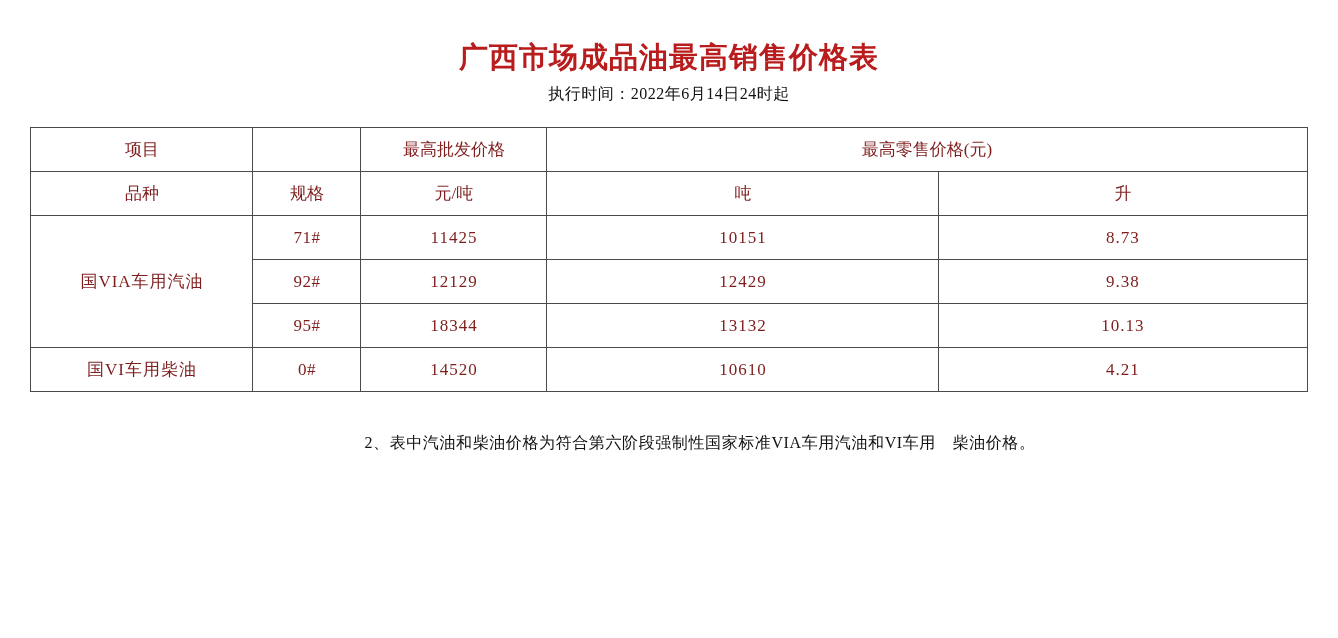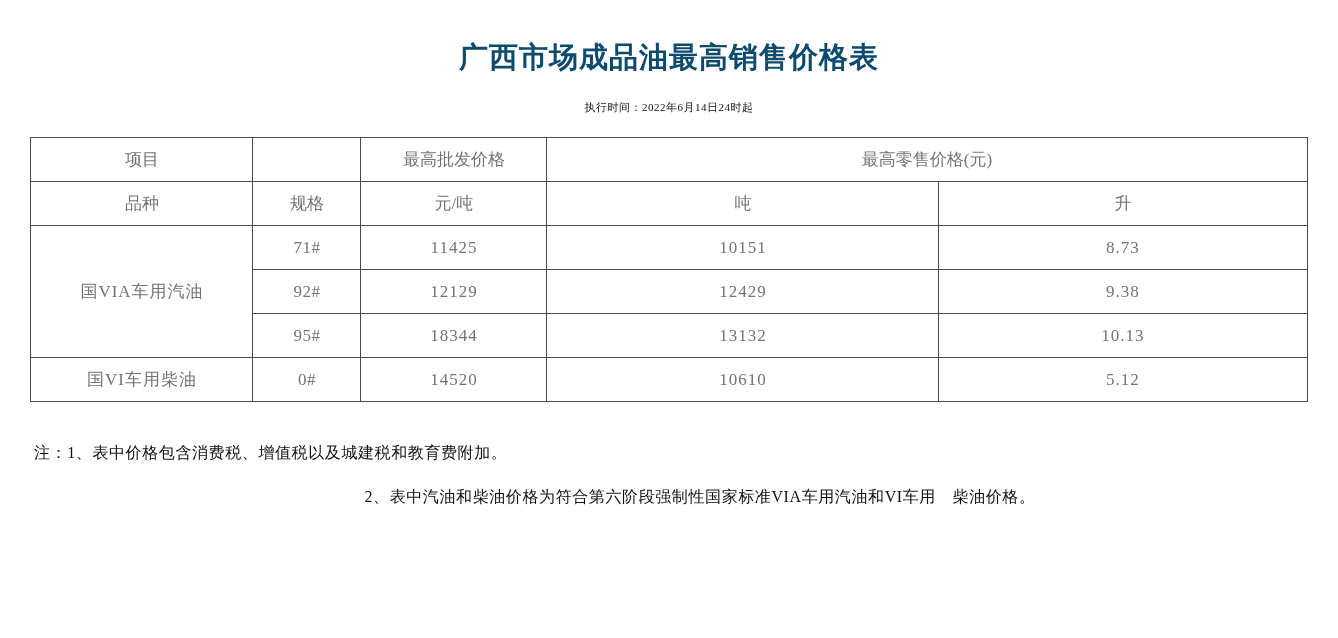--- a/index.html
+++ b/index.html
@@ -19,45 +19,45 @@
     width: 1338px;
     height: 638px;
     box-sizing: border-box;
   }
   .doc-title {
     text-align: center;
     font-size: 29px;
     font-weight: bold;
     letter-spacing: 1px;
     margin-top: 38px;
-    color: #0c4a6e;
+    color: #b91c1c;
   }
   .doc-subtitle {
     text-align: center;
-    font-size: 11px;
-    margin-top: 22px;
+    font-size: 16px;
+    margin-top: 6px;
     color: #111;
     letter-spacing: 0.5px;
   }
   table.price-table {
     border-collapse: collapse;
     margin: 22px auto 0 auto;
     width: 1276px;
     table-layout: fixed;
   }
   table.price-table td,
   table.price-table th {
     border: 1px solid #4a4a4a;
     text-align: center;
     vertical-align: middle;
     font-size: 17px;
     font-weight: normal;
     padding: 0;
     height: 43px;
-    color: #737373;
+    color: #7f1d1d;
   }
   .hdr-row td {
     height: 45px;
   }
   .col-item   { width: 222px; }
   .col-spec   { width: 108px; }
   .col-whole  { width: 186px; }
   .col-ton    { width: 392px; }
   .col-litre  { width: 368px; }
   .cell-num {
@@ -136,23 +136,22 @@
         <td class="cell-num">18344</td>
         <td class="cell-num">13132</td>
         <td class="cell-num">10.13</td>
       </tr>
 
       <tr>
         <td class="cell-name">国VI车用柴油</td>
         <td class="cell-spec">0#</td>
         <td class="cell-num">14520</td>
         <td class="cell-num">10610</td>
-        <td class="cell-num">5.12</td>
+        <td class="cell-num">4.21</td>
       </tr>
     </tbody>
   </table>
 
   <div class="notes">
-    <div class="note-line">注：1、表中价格包含消费税、增值税以及城建税和教育费附加。</div>
     <div class="note-line indent">2、表中汽油和柴油价格为符合第六阶段强制性国家标准VIA车用汽油和VI车用　柴油价格。</div>
   </div>
 
 </div>
 
 </body></html>

